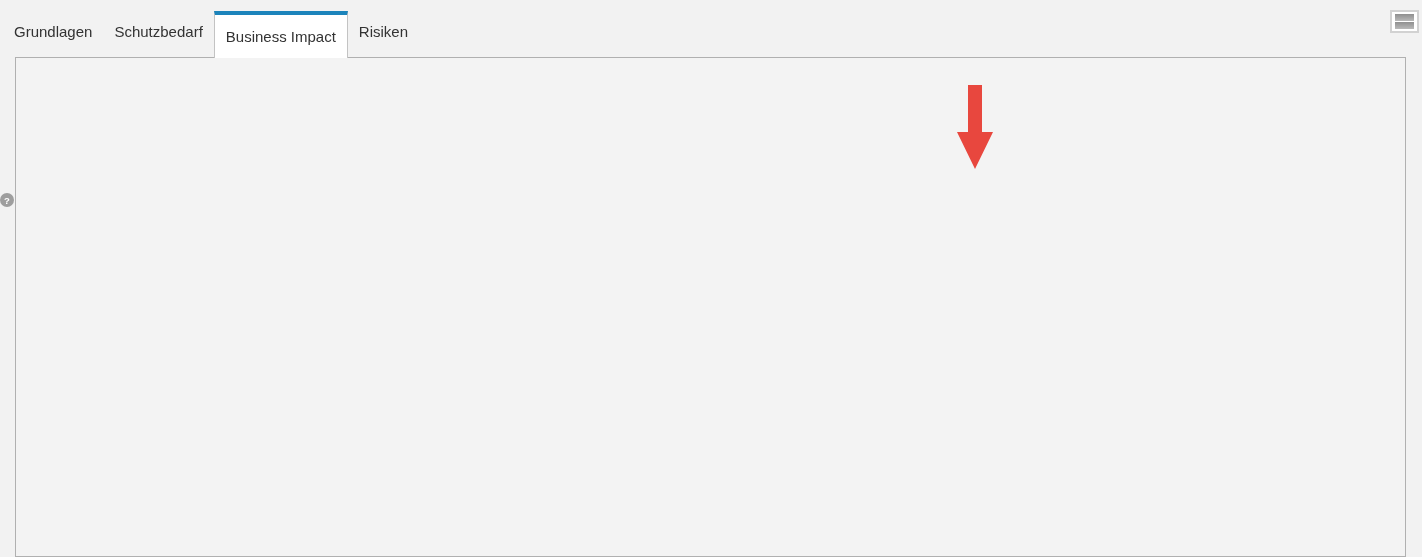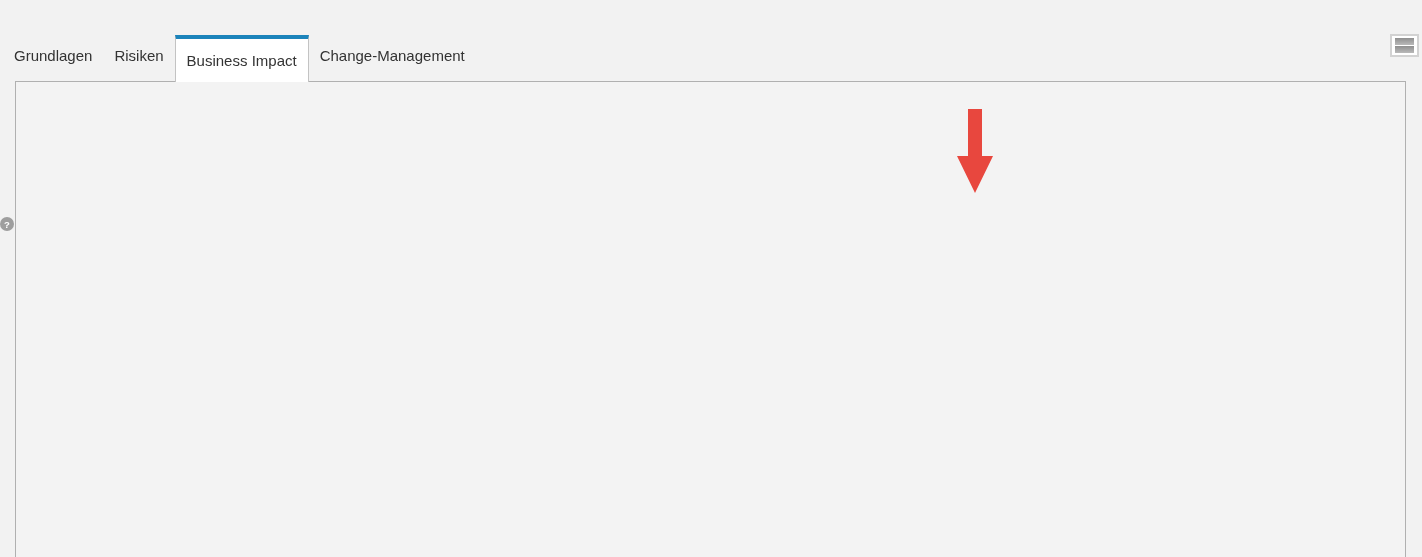--- a/index.html
+++ b/index.html
@@ -1,21 +1,21 @@
 <!DOCTYPE html>
 <html><head>
 <meta charset="utf-8">
 <style>
   * { margin:0; padding:0; box-sizing:border-box; }
   html,body { width:1422px; height:557px; }
   body {
     font-family:"Liberation Sans","DejaVu Sans",sans-serif;
     background:#f2f2f2; color:#333; position:relative; overflow:hidden;
   }
-  .stage { position:absolute; inset:0; width:1422px; height:414px;margin-top:24px; }
+  .stage { position:absolute; inset:0; width:1422px; height:414px; }
 
   
   .tabbar { position:absolute; top:0; left:0; right:0; height:57px; display:flex; align-items:stretch; padding-left:3px; z-index:2; }
   .tab { display:flex; align-items:center; padding:6px 11px 0; font-size:15px; color:#333; cursor:pointer; white-space:nowrap; }
   .tab.active {
     margin-top:11px; height:47px; padding-top:0;
     background:#fff; border-left:1px solid #c3c3c3; border-right:1px solid #c3c3c3;
     border-top:4px solid #1c84bb; z-index:3;
   }
   .win-toggle { position:absolute; top:10px; left:1390px; width:29px; height:23px; background:#fff; border:2px solid #d2d2d2; padding:2px 3px; display:flex; flex-direction:column; justify-content:space-between; cursor:pointer; }
@@ -73,23 +73,23 @@
   
   .anno-arrow { position:absolute; left:955px; top:85px; z-index:5; line-height:0; }
 </style>
 </head>
 <body>
 
 <div class="stage">
 
   <div class="tabbar">
     <div class="tab">Grundlagen</div>
+    <div class="tab">Schutzbedarf</div>
+    <div class="tab active">Business Impact</div>
     <div class="tab">Risiken</div>
-    <div class="tab active">Business Impact</div>
-    <div class="tab">Change-Management</div>
   </div>
 
   <div class="win-toggle">
     <div class="bar"></div>
     <div class="bar"></div>
   </div>
 
   <div class="panel"></div>
 
   <div class="page-title">Business Impact Analyse</div>

